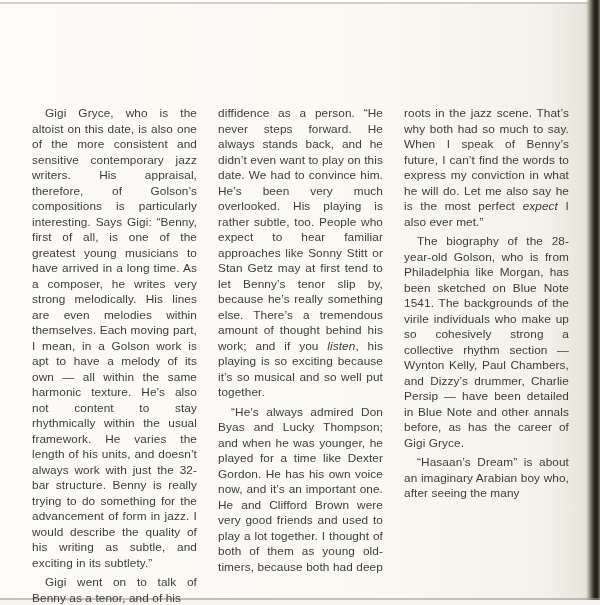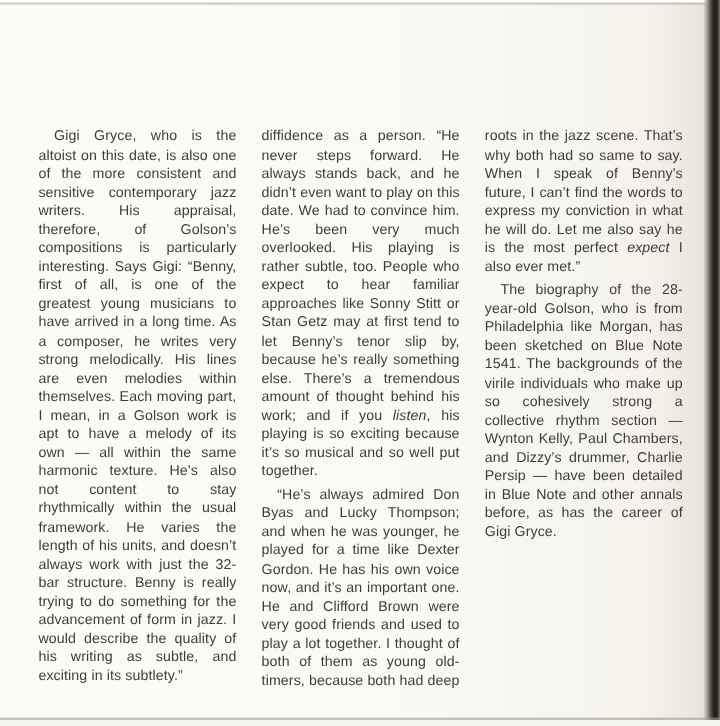--- a/index.html
+++ b/index.html
@@ -92,23 +92,25 @@
 <div class="page">
   <div class="edge-top-white"></div>
   <div class="edge-top"></div>
   <div class="edge-right"></div>
   <div class="edge-bottom"></div>
   <div class="edge-bottom-strip"></div>
 
   <div class="article">
     <div class="column">
         <p class="para indent"><span>Gigi Gryce, who is the altoist on this date, is also one of the more consistent and sensitive contemporary jazz writers. His appraisal, therefore, of Golson’s compositions is particularly interesting. Says Gigi: “Benny, first of all, is one of the greatest young musicians to have arrived in a long time. As a composer, he writes very strong melodically. His lines are even melodies within themselves. Each moving part, I mean, in a Golson work is apt to have a melody of its own — all within the same harmonic texture. He’s also not content to stay rhythmically within the usual framework. He varies the length of his units, and doesn’t always work with just the 32-bar structure. Benny is really trying to do something for the advancement of form in jazz. I would describe the quality of his writing as subtle, and exciting in its subtlety.”</span></p>
+        <p class="para indent"><span>Gigi went on to talk of Benny as a tenor, and of his</span></p>
       </div>
     <div class="column">
         <p class="para"><span>diffidence as a person. “He never steps forward. He always stands back, and he didn’t even want to play on this date. We had to convince him. He’s been very much overlooked. His playing is rather subtle, too. People who expect to hear familiar approaches like Sonny Stitt or Stan Getz may at first tend to let Benny’s tenor slip by, because he’s really something else. There’s a tremendous amount of thought behind his work; and if you </span><span class="italic">listen</span><span>, his playing is so exciting because it’s so musical and so well put together.</span></p>
         <p class="para indent"><span>“He’s always admired Don Byas and Lucky Thompson; and when he was younger, he played for a time like Dexter Gordon. He has his own voice now, and it’s an important one. He and Clifford Brown were very good friends and used to play a lot together. I thought of both of them as young old-timers, because both had deep</span></p>
       </div>
     <div class="column">
-        <p class="para"><span>roots in the jazz scene. That’s why both had so same to say. When I speak of Benny’s future, I can’t find the words to express my conviction in what he will do. Let me also say he is the most perfect </span><span class="italic">expect</span><span> I also ever met.”</span></p>
+        <p class="para"><span>roots in the jazz scene. That’s why both had so much to say. When I speak of Benny’s future, I can’t find the words to express my conviction in what he will do. Let me also say he is the most perfect </span><span class="italic">expect</span><span> I also ever met.”</span></p>
         <p class="para indent"><span>The biography of the 28-year-old Golson, who is from Philadelphia like Morgan, has been sketched on Blue Note 1541. The backgrounds of the virile individuals who make up so cohesively strong a collective rhythm section — Wynton Kelly, Paul Chambers, and Dizzy’s drummer, Charlie Persip — have been detailed in Blue Note and other annals before, as has the career of Gigi Gryce.</span></p>
+        <p class="para indent"><span>“Hasaan’s Dream” is about an imaginary Arabian boy who, after seeing the many</span></p>
       </div>
   </div>
 </div>
 
 </body></html>

